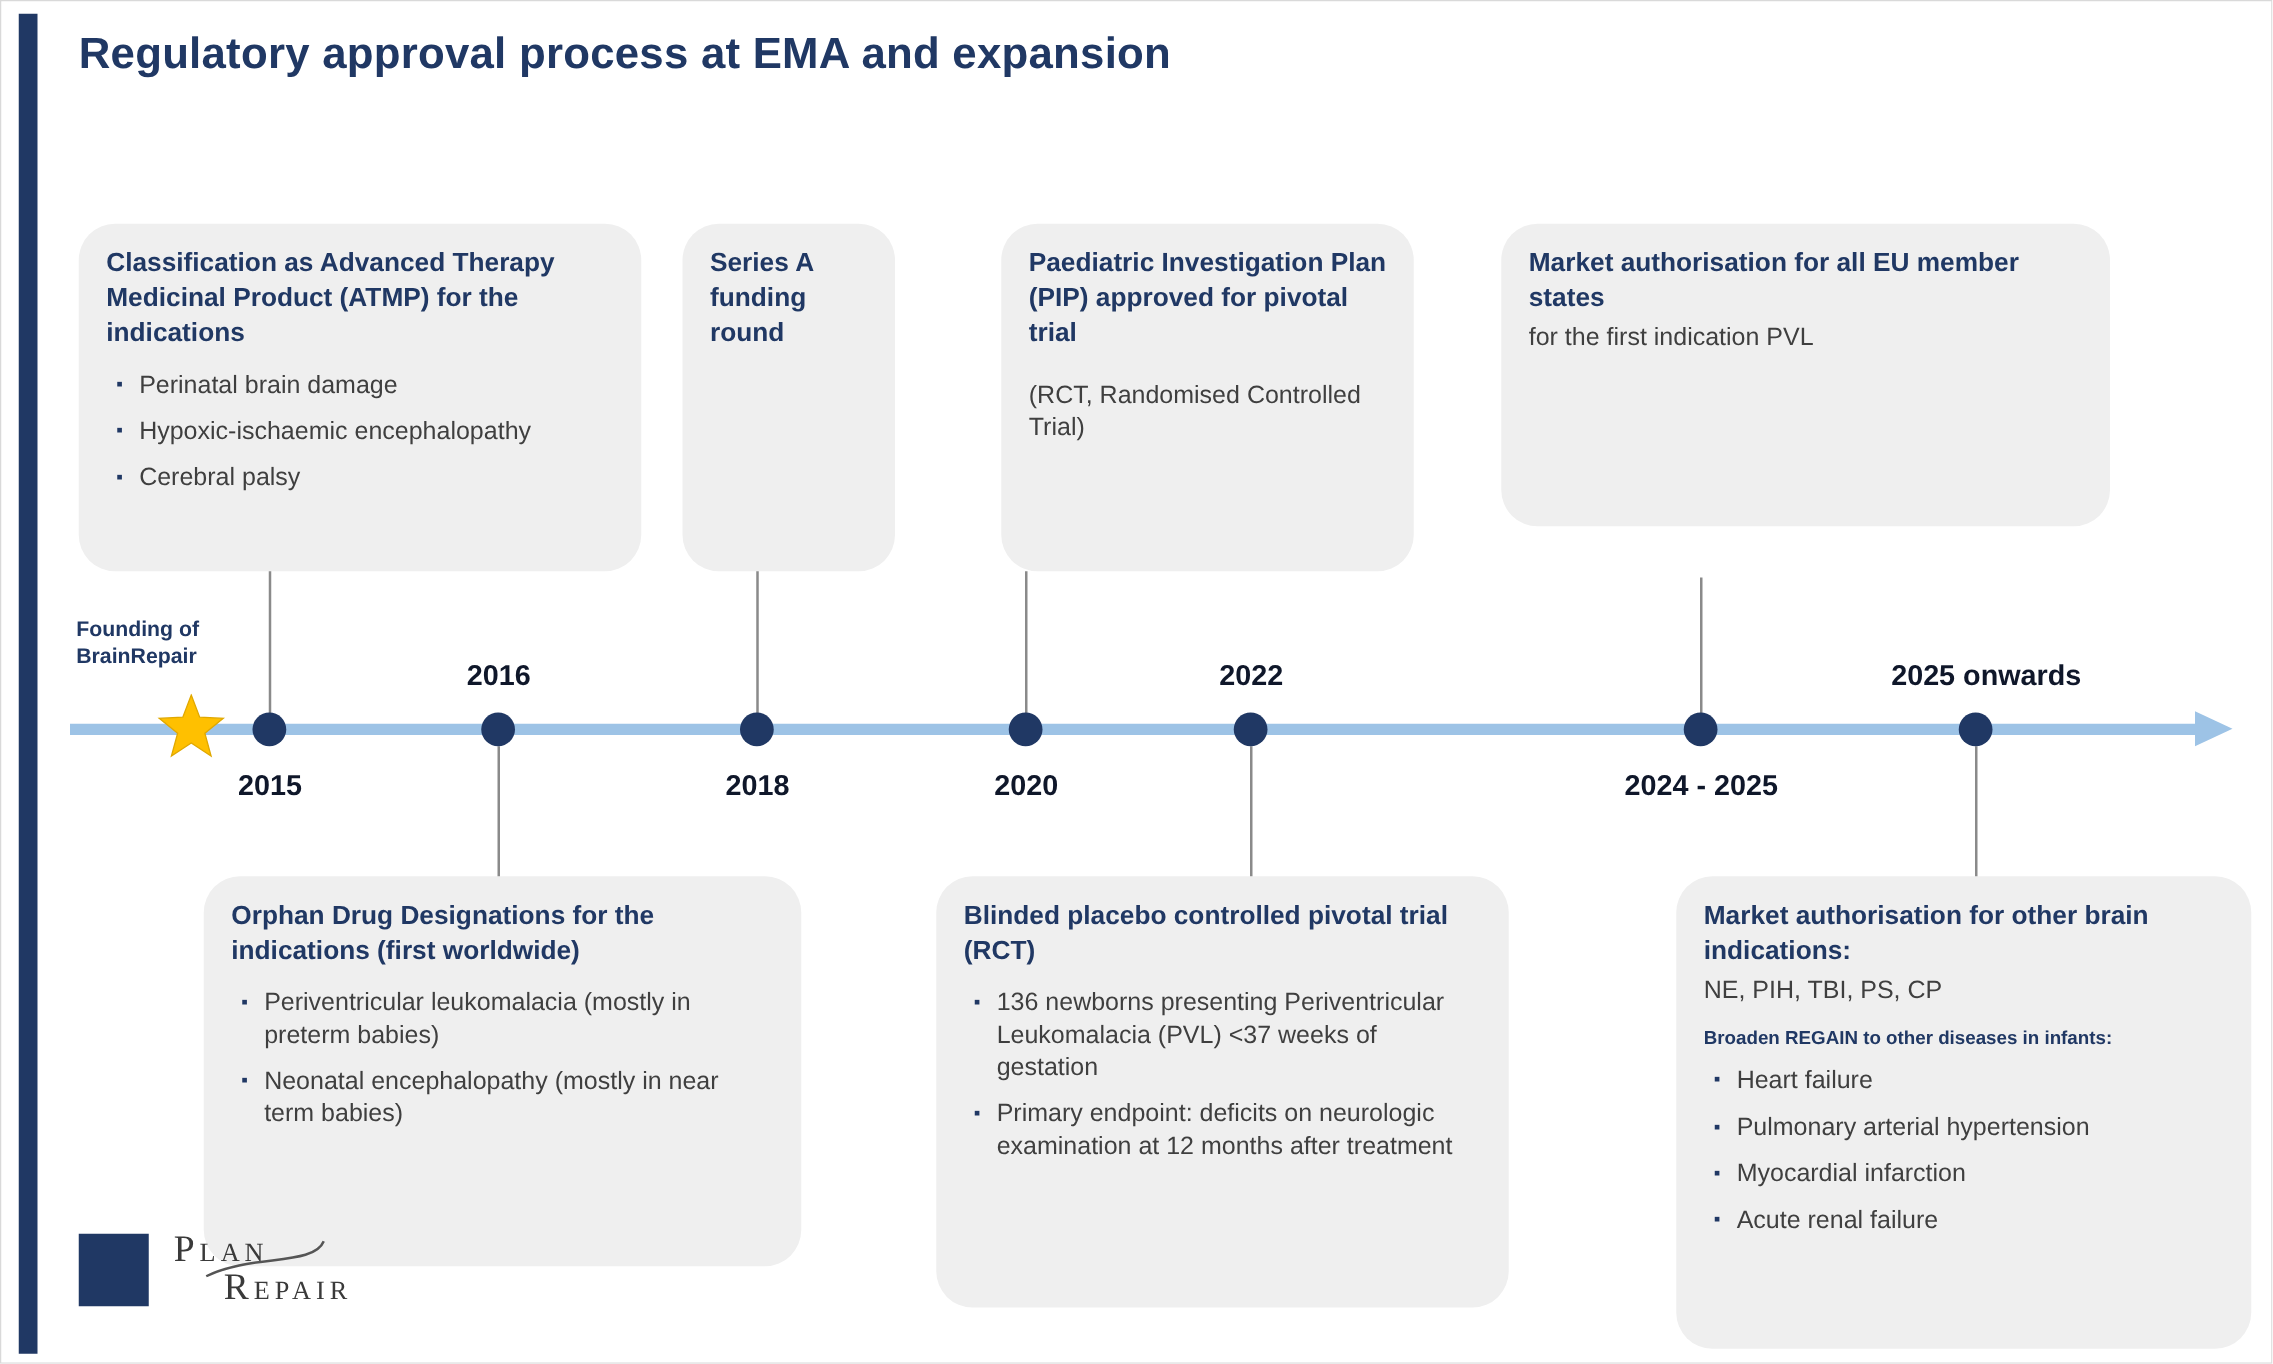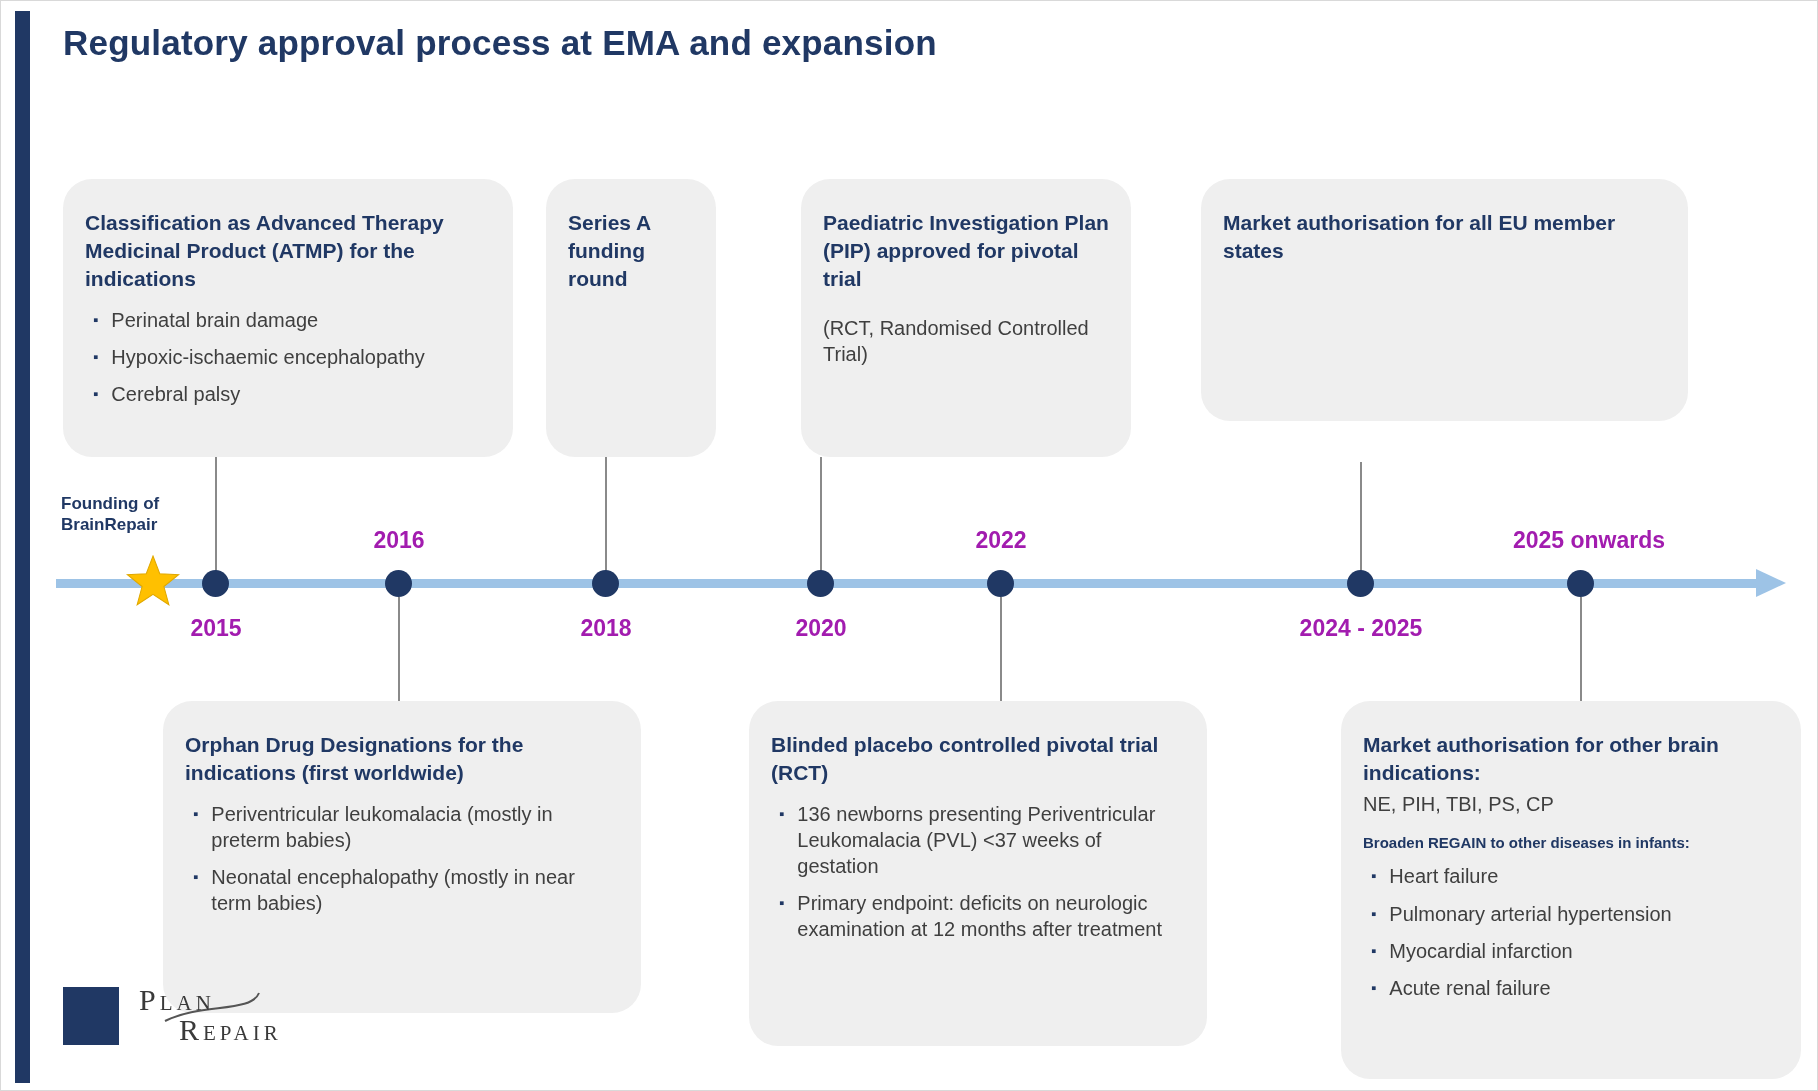--- a/index.html
+++ b/index.html
@@ -29,21 +29,21 @@
     font-size: 35px;
     font-weight: 700;
     color: var(--color-navy, #203864);
     letter-spacing: 0.2px;
   }
 
   
   .box {
     position: absolute;
     background: var(--color-box, #efefef);
-    padding: 30px 22px;
+    padding: 18px 22px;
     border-radius: 29px;
   }
   .box-title {
     font-size: 21px;
     font-weight: 700;
     color: var(--color-navy, #203864);
     line-height: 1.33;
   }
   .box-sub {
     font-size: 20px;
@@ -128,21 +128,21 @@
   .star-icon {
     position: absolute;
     left: 124px; top: 554px;
     width: 56px; height: 56px;
   }
 
   .year {
     position: absolute;
     font-size: 23px;
     font-weight: 700;
-    color: #a21caf;
+    color: #0f172a;
     text-align: center;
   }
   .year-2015 { left: 165px;  top: 614px; width: 100px; }
   .year-2016 { left: 348px;  top: 526px; width: 100px; }
   .year-2018 { left: 555px;  top: 614px; width: 100px; }
   .year-2020 { left: 770px;  top: 614px; width: 100px; }
   .year-2022 { left: 950px;  top: 526px; width: 100px; }
   .year-2024 { left: 1270px; top: 614px; width: 180px; }
   .year-2025 { left: 1478px; top: 526px; width: 220px; }
 
@@ -222,20 +222,21 @@
     <div class="box-title">Series A funding round</div>
   </div>
 
   <div class="box box-pip">
     <div class="box-title">Paediatric Investigation Plan (PIP) approved for pivotal trial</div>
     <div class="box-sub gap">(RCT, Randomised Controlled Trial)</div>
   </div>
 
   <div class="box box-eu">
     <div class="box-title">Market authorisation for all EU member states</div>
+    <div class="box-sub">for the first indication PVL</div>
   </div>
 
   <div class="box box-orphan">
     <div class="box-title">Orphan Drug Designations for the indications (first worldwide)</div>
     <ul class="bullets">
       <li class="bullet">
         <span class="bullet-marker"></span>
         <span class="bullet-text">Periventricular leukomalacia (mostly in preterm babies)</span>
       </li>
       <li class="bullet">

